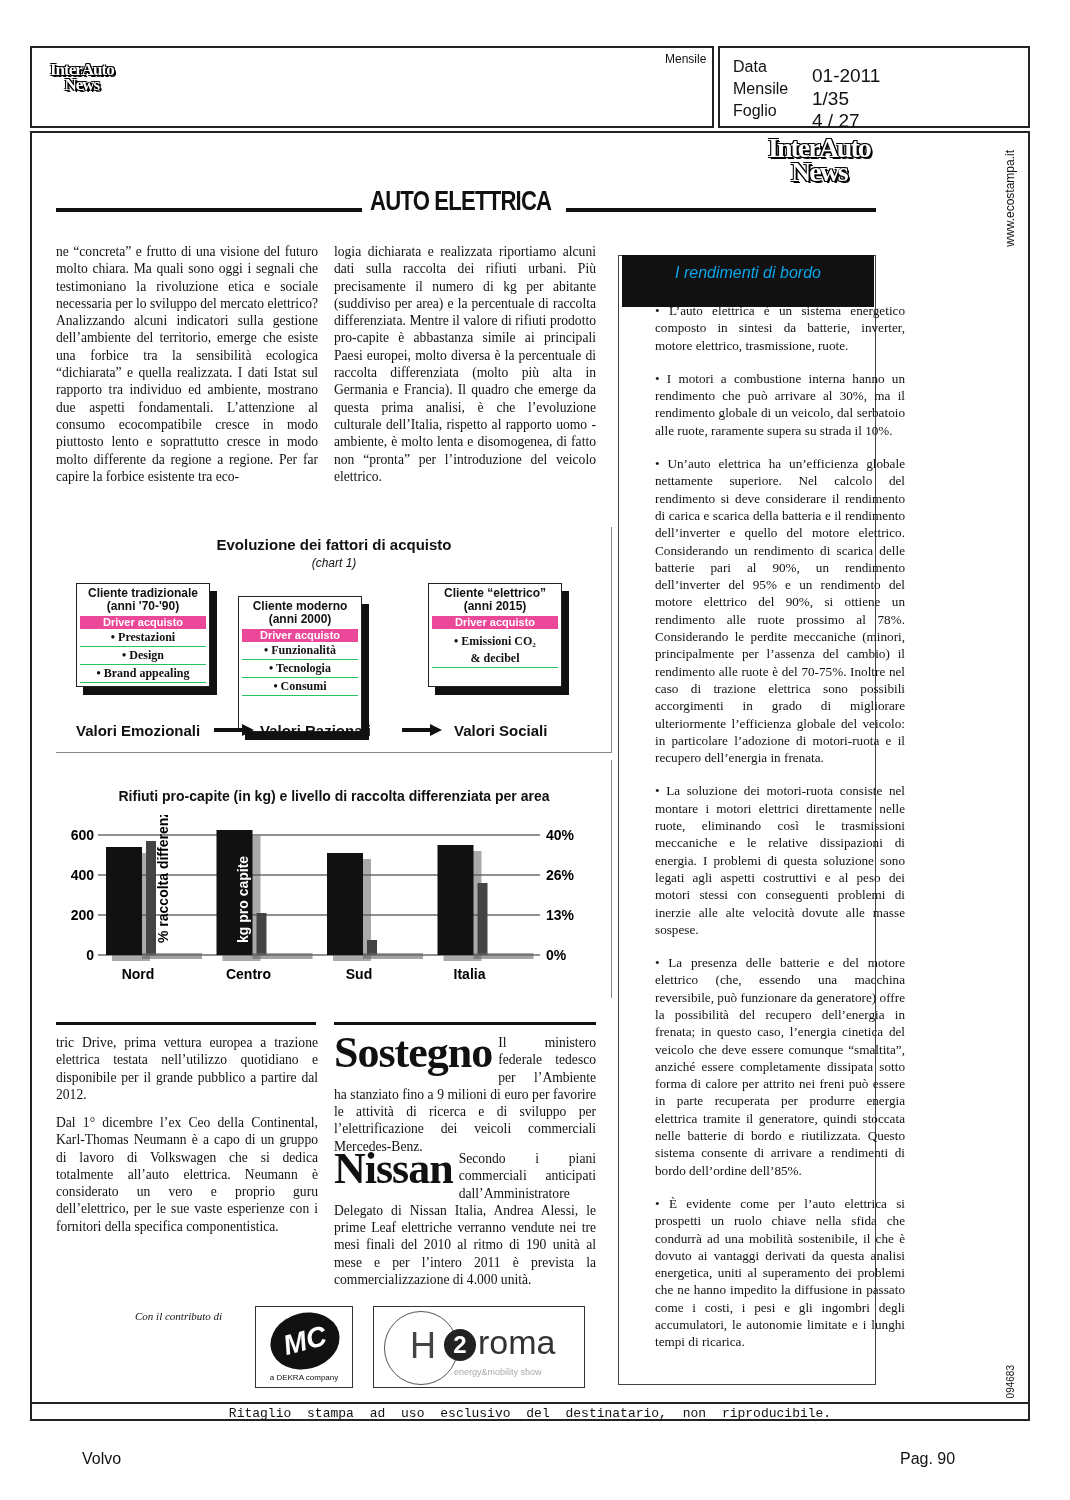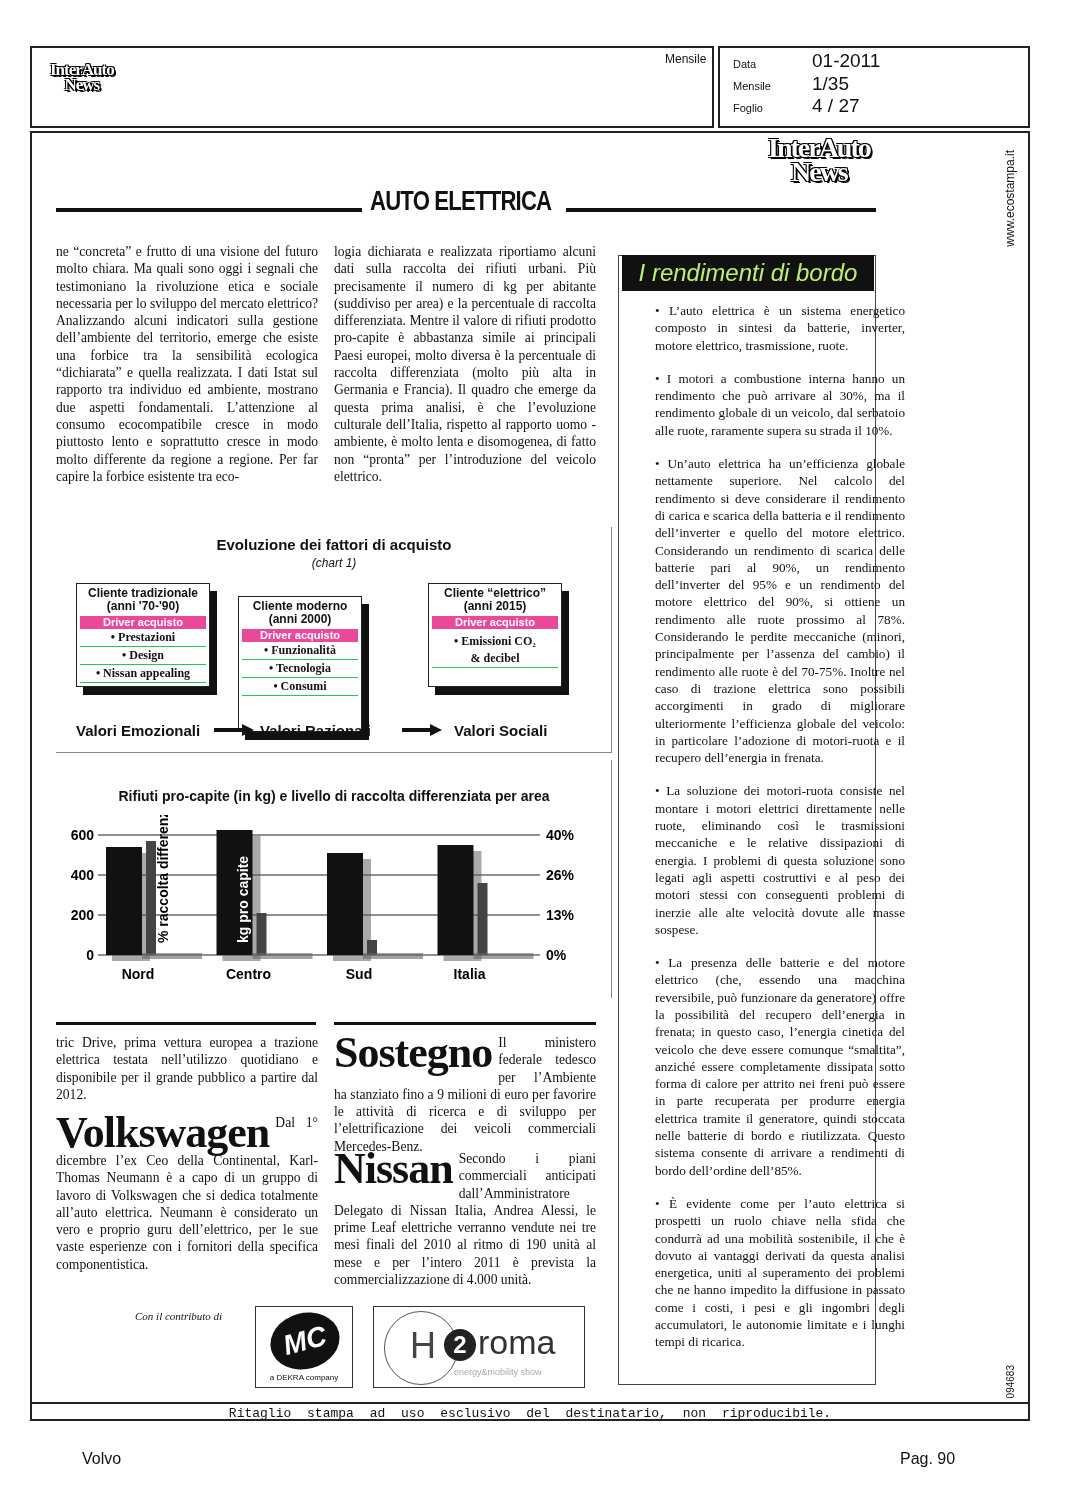--- a/index.html
+++ b/index.html
@@ -3,40 +3,40 @@
 <meta charset="utf-8">
 <style>
   * { box-sizing: border-box; margin: 0; padding: 0; }
   body { width: 1070px; height: 1500px; background: #fff; position: relative; font-family: "Liberation Serif", serif; color: #111; overflow: hidden; }
   .abs { position: absolute; }
   
   .hdr-left { left: 30px; top: 46px; width: 684px; height: 82px; border: 2px solid #222; }
   .hdr-right { left: 718px; top: 46px; width: 312px; height: 82px; border: 2px solid #222; }
   .logo-small { left: 50px; top: 62px; font-family: "Liberation Serif", serif; font-weight: bold; font-size: 17px; line-height: 15px; color: #fff; text-shadow: 1px 1px 0 #000, -1px -1px 0 #000, 1px -1px 0 #000, -1px 1px 0 #000, 2px 2px 0 #000; text-align: center; letter-spacing: -1px; }
   .mensile { left: 665px; top: 52px; font-family: "Liberation Sans", sans-serif; font-size: 12px; }
-  .meta-label { font-family: "Liberation Sans", sans-serif; font-size: 11px; left: 733px; }
-  .meta-val { font-family: "Liberation Sans", sans-serif; font-size: 19px; left: 812px; }
+  .meta-label { font-family: "Liberation Sans", sans-serif; font-size: 16px; left: 733px; }
+  .meta-val { font-family: "Liberation Sans", sans-serif; font-size: 19px; left: 812px; margin-top: 15px; }
   
   .main { left: 30px; top: 131px; width: 1000px; height: 1290px; border: 2px solid #222; }
   .footer-strip { left: 30px; top: 1402px; width: 1000px; height: 20px; border-top: 2px solid #222; font-family: "Liberation Mono", monospace; font-size: 13px; text-align: center; line-height: 20px; word-spacing: 8px; }
   .ecostampa { left: 1003px; top: 150px; writing-mode: vertical-rl; transform: rotate(180deg); font-family: "Liberation Sans", sans-serif; font-size: 12px; }
   .code { left: 1005px; top: 1365px; writing-mode: vertical-rl; transform: rotate(180deg); font-family: "Liberation Sans", sans-serif; font-size: 10px; }
   .foot-left { left: 82px; top: 1450px; font-family: "Liberation Sans", sans-serif; font-size: 16px; }
   .foot-right { left: 900px; top: 1450px; font-family: "Liberation Sans", sans-serif; font-size: 16px; }
   
   .rule { height: 4px; background: #111; }
   .section-title { left: 370px; top: 186px; font-family: "Liberation Sans", sans-serif; font-weight: bold; font-size: 27px; letter-spacing: -1px; transform: scaleX(0.82); transform-origin: left; }
   .logo-big { left: 768px; top: 136px; font-family: "Liberation Serif", serif; font-weight: bold; font-size: 28px; line-height: 24px; color: #fff; text-shadow: 1px 1px 0 #000, -1px -1px 0 #000, 1px -1px 0 #000, -1px 1px 0 #000, 2px 2px 0 #000; text-align: center; letter-spacing: -2px; }
   
   .col { font-size: 13.6px; line-height: 17.3px; text-align: justify; }
   .col1 { left: 56px; top: 243px; width: 262px; }
   .col2 { left: 334px; top: 243px; width: 262px; }
   
   .side-box { left: 618px; top: 255px; width: 258px; height: 1130px; border: 1px solid #444; }
-  .side-head { left: 622px; top: 255px; width: 252px; height: 36px; background: #111; color: #bef264; font-family: "Liberation Sans", sans-serif; font-style: italic; font-size: 24px; text-align: center; line-height: 36px; transform-origin: center; }
+  .side-head { left: 622px; top: 255px; width: 252px; height: 52px; background: #111; color: #0ea5e9; font-family: "Liberation Sans", sans-serif; font-style: italic; font-size: 16px; text-align: center; line-height: 36px; transform-origin: center; }
   .side-col { left: 655px; width: 250px; font-size: 13.2px; line-height: 17.3px; text-align: justify; }
   .side-col p { margin-bottom: 16px; }
   
   .d1-frame { left: 56px; top: 527px; width: 556px; height: 226px; border-right: 1px solid #888; border-bottom: 1px solid #888; }
   .d1-title { left: 56px; top: 536px; width: 556px; text-align: center; font-family: "Liberation Sans", sans-serif; font-weight: bold; font-size: 15px; }
   .d1-sub { left: 56px; top: 556px; width: 556px; text-align: center; font-family: "Liberation Sans", sans-serif; font-style: italic; font-size: 12px; }
   .cbox { background: #fff; border: 1px solid #222; box-shadow: 7px 8px 0 #111; font-family: "Liberation Sans", sans-serif; text-align: center; }
   .cbox .ch { font-size: 12px; font-weight: bold; line-height: 13px; padding-top: 3px; }
   .cbox .drv { background: #ec4899; color: #fff; font-size: 11px; font-weight: bold; margin: 3px 3px 0; line-height: 13px; }
   .cbox .it { font-family: "Liberation Serif", serif; font-weight: bold; font-size: 12px; line-height: 17px; border-bottom: 1px solid #22c55e; margin: 0 3px; }
@@ -103,21 +103,21 @@
 <div class="abs d1-frame"></div>
 <div class="abs d1-title">Evoluzione dei fattori di acquisto</div>
 <div class="abs d1-sub">(chart 1)</div>
 
 <div class="abs cbox" style="left:76px;top:583px;width:134px;height:104px">
   <div class="ch">Cliente tradizionale</div>
   <div class="ch" style="padding-top:0">(anni '70-'90)</div>
   <div class="drv">Driver acquisto</div>
   <div class="it">• Prestazioni</div>
   <div class="it">• Design</div>
-  <div class="it">• Nissan appealing</div>
+  <div class="it">• Brand appealing</div>
 </div>
 <div class="abs cbox" style="left:238px;top:596px;width:124px;height:136px">
   <div class="ch">Cliente moderno</div>
   <div class="ch" style="padding-top:0">(anni 2000)</div>
   <div class="drv">Driver acquisto</div>
   <div class="it">• Funzionalità</div>
   <div class="it">• Tecnologia</div>
   <div class="it">• Consumi</div>
 </div>
 <div class="abs cbox" style="left:428px;top:583px;width:134px;height:104px">
@@ -171,21 +171,20 @@
     <text x="413.5" y="164" text-anchor="middle" font-family="Liberation Sans, sans-serif" font-weight="bold" font-size="14">Italia</text>
     <text transform="translate(112,128) rotate(-90)" font-family="Liberation Sans, sans-serif" font-weight="bold" font-size="14">% raccolta differenziata</text>
     <text transform="translate(192,128) rotate(-90)" font-family="Liberation Sans, sans-serif" font-weight="bold" font-size="14" fill="#fff">kg pro capite</text>
   </svg>
 
 <div class="abs bottom-rule1"></div>
 <div class="abs bottom-rule2"></div>
 
 <div class="abs bcol" style="left:56px;top:1034px;width:262px">tric Drive, prima vettura europea a trazione elettrica testata nell’utilizzo quotidiano e disponibile per il grande pubblico a partire dal 2012.</div>
 <div class="abs bcol" style="left:56px;top:1114px;width:262px">
-  <span class="big-head">Volkswagen</span>
   <span>Dal 1° dicembre l’ex Ceo della Continental, Karl-Thomas Neumann è a capo di un gruppo di lavoro di Volkswagen che si dedica totalmente all’auto elettrica. Neumann è considerato un vero e proprio guru dell’elettrico, per le sue vaste esperienze con i fornitori della specifica componentistica.</span>
 </div>
 <div class="abs bcol" style="left:334px;top:1034px;width:262px">
   <span class="big-head">Sostegno</span>
   <span>Il ministero federale tedesco per l’Ambiente ha stanziato fino a 9 milioni di euro per favorire le attività di ricerca e di sviluppo per l’elettrificazione dei veicoli commerciali Mercedes-Benz.</span>
 </div>
 <div class="abs bcol" style="left:334px;top:1150px;width:262px">
   <span class="big-head">Nissan</span>
   <span>Secondo i piani commerciali anticipati dall’Amministratore Delegato di Nissan Italia, Andrea Alessi, le prime Leaf elettriche verranno vendute nei tre mesi finali del 2010 al ritmo di 190 unità al mese e per l’intero 2011 è prevista la commercializzazione di 4.000 unità.</span>
 </div>

